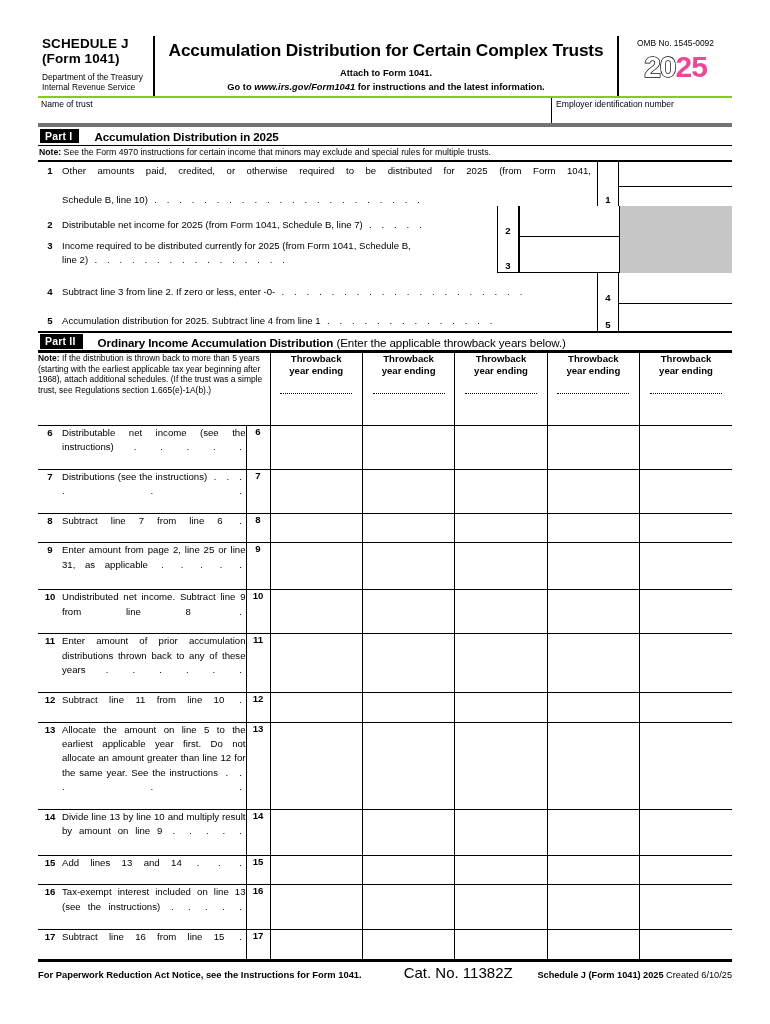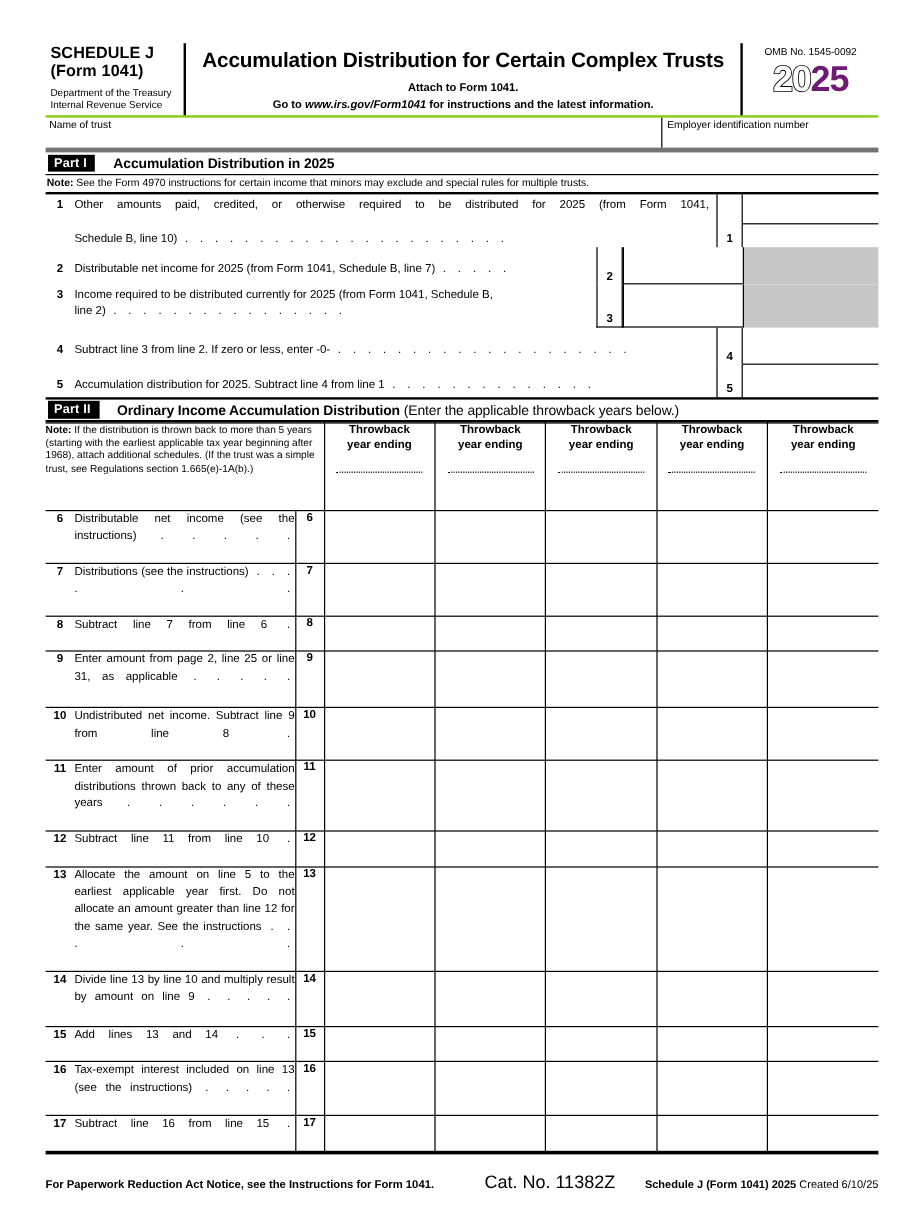--- a/index.html
+++ b/index.html
@@ -89,21 +89,21 @@
     font-size: 30px;
     font-weight: bold;
     line-height: 33px;
     letter-spacing: -1px;
   }
   .yr-out {
     color: #ffffff;
     -webkit-text-stroke: 1.4px #000;
     paint-order: stroke fill;
   }
-  .yr-sol { color: #701a75; }
+  .yr-sol { color: #ec4899; }
 
   
   .namerow {
     display: flex;
     border-bottom: 4px solid #737373;
     height: 25px;
   }
   .name-trust {
     flex: 1 1 auto;
     border-right: 1.5px solid #000;
@@ -252,21 +252,21 @@
   }
   .datacell { background: #fff; }
   .nobl { border-left: none !important; }
   .nobr { border-right: none !important; }
 
   
   .footer {
     display: flex;
     align-items: baseline;
     border-top: 2px solid #000;
-    padding-top: 15px;
+    padding-top: 2px;
     font-size: 9.4px;
   }
   .f-left { font-weight: bold; flex: 0 0 auto; }
   .f-cat { margin-left: 42px; font-size: 15px; flex: 0 0 auto; }
   .f-right { margin-left: auto; font-weight: bold; font-size: 9.2px; }
   .f-right .created { font-weight: normal; }
 </style>
 </head>
 <body>
 

